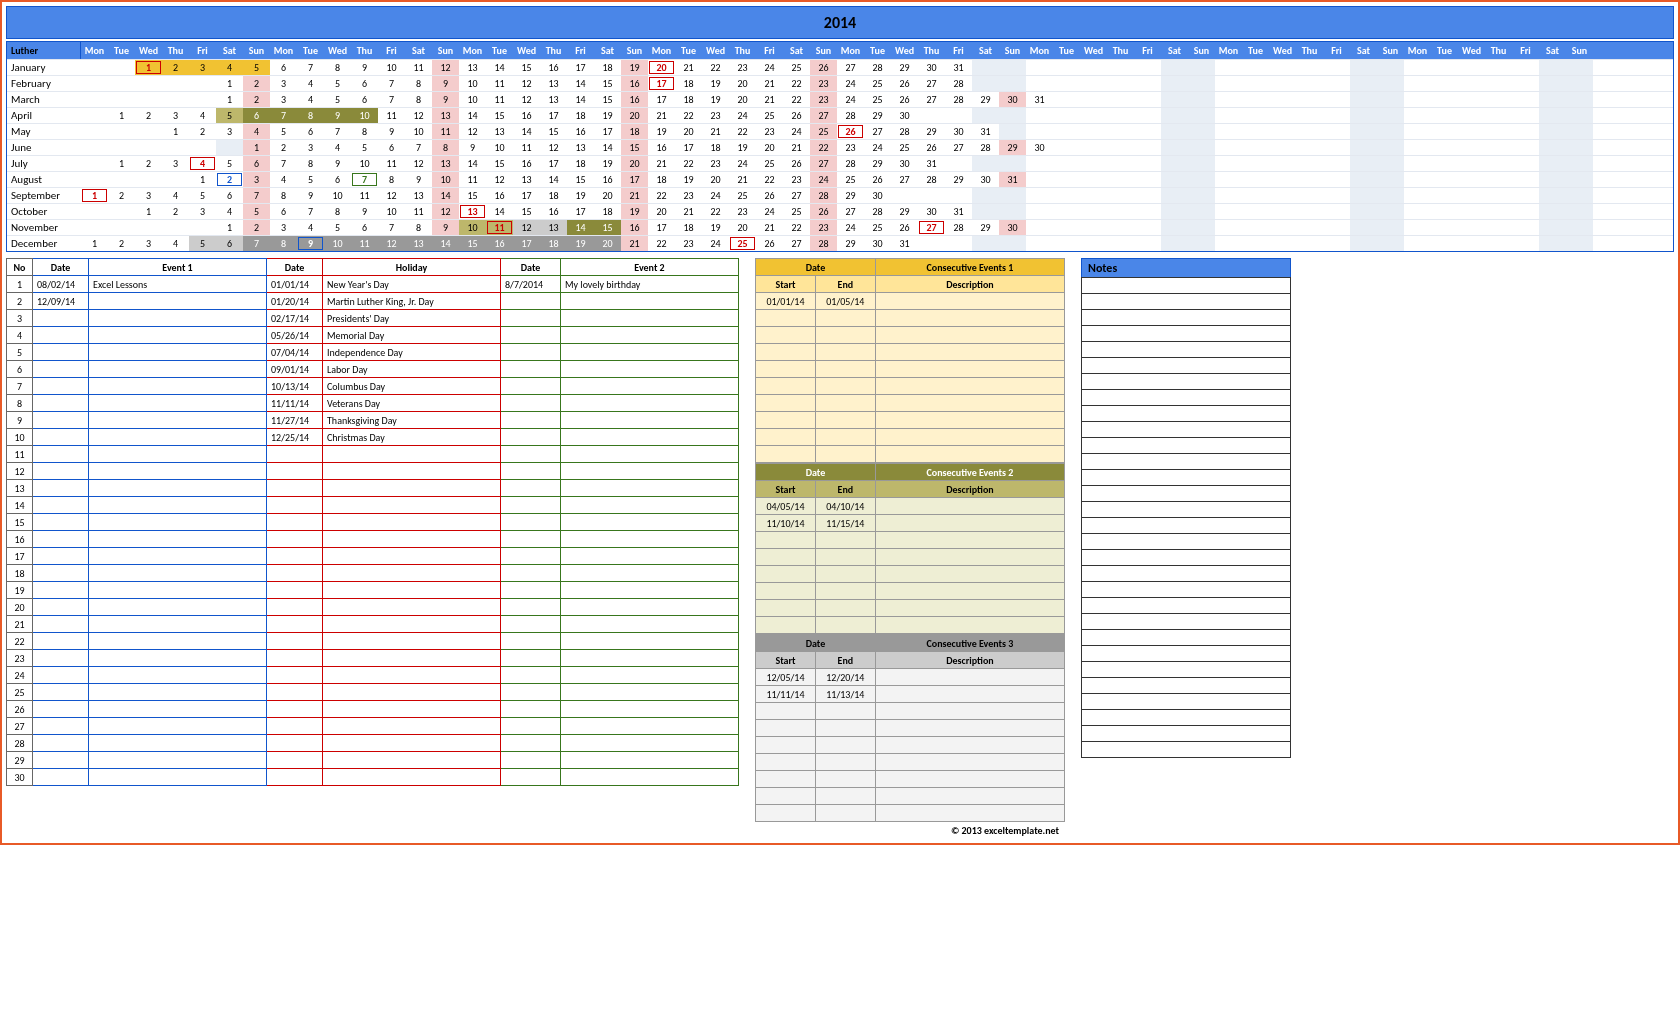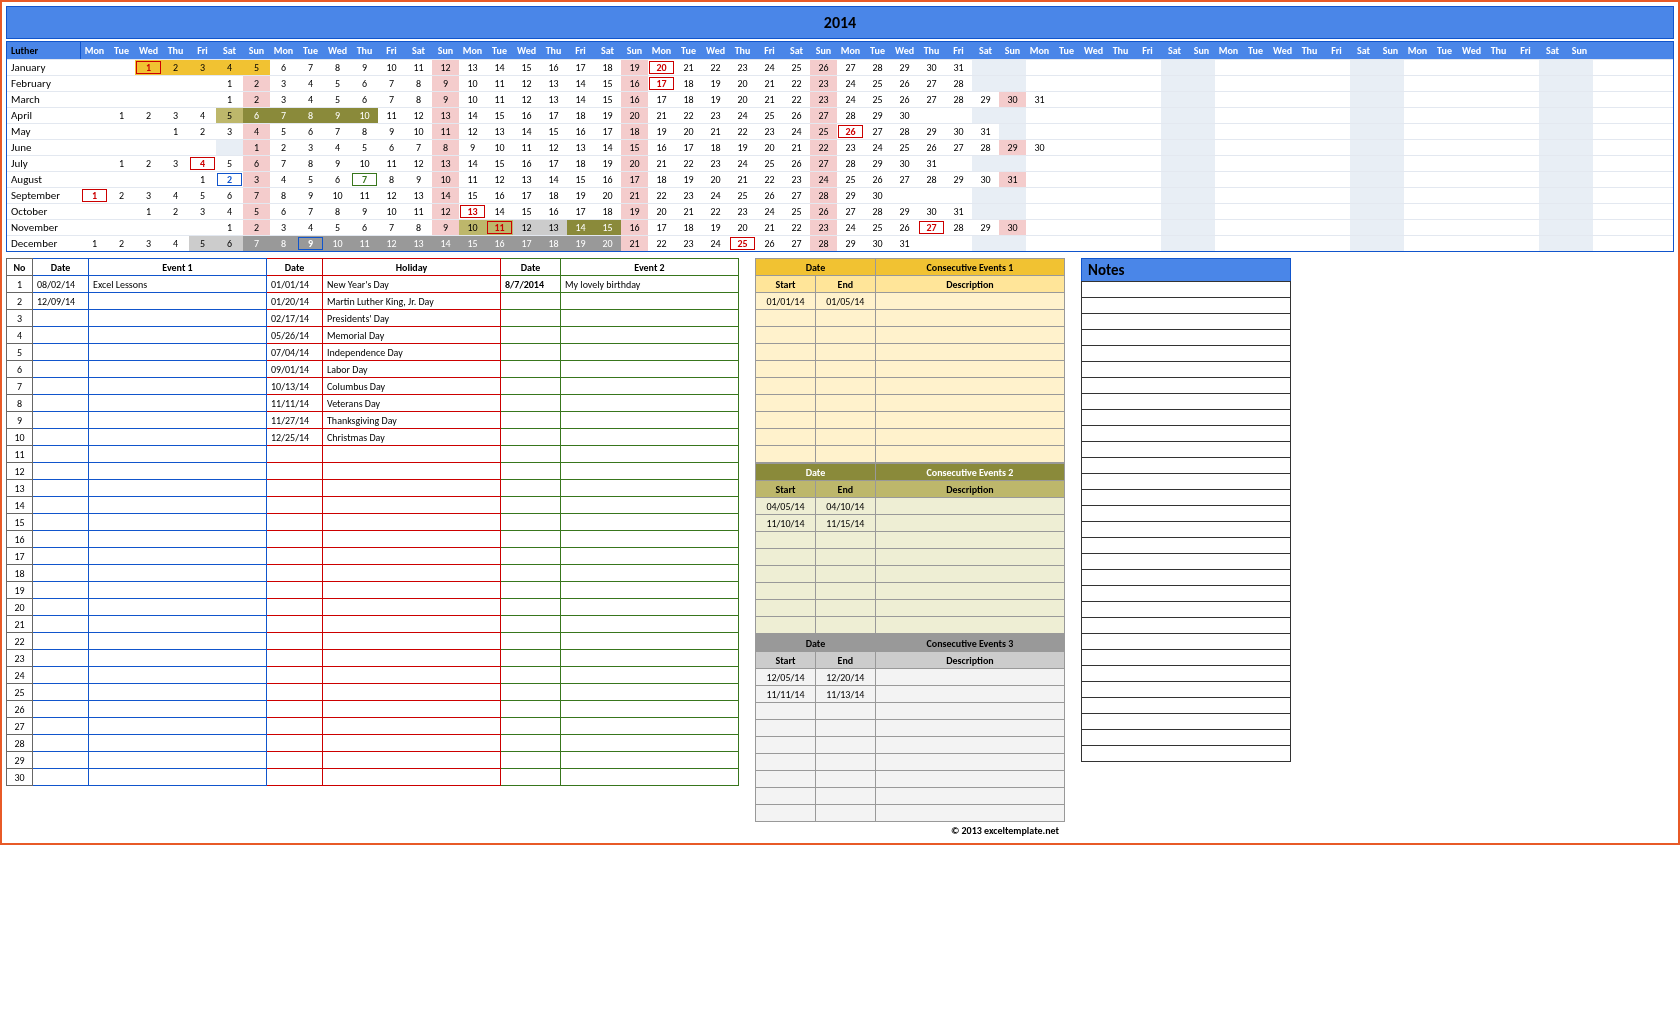--- a/index.html
+++ b/index.html
@@ -31,21 +31,21 @@
 
 .bottom { display: flex; gap: 16px; align-items: flex-start; }
 .events-tbl { border-collapse: collapse; }
 .events-tbl th, .events-tbl td { border: 1px solid #666; padding: 1px 4px; font-size: 10px; height: 17px; text-align: left; }
 .events-tbl th { text-align: center; font-weight: bold; }
 .col-no { width: 26px; text-align: center !important; }
 .col-date { width: 56px; }
 .col-e1 { width: 178px; }
 .col-date2 { width: 56px; }
 .col-hol { width: 178px; }
-.col-date3 { width: 60px; font-weight: bold; }
+.col-date3 { width: 60px; }
 .col-e2 { width: 178px; }
 .red-brd td:nth-child(4), .red-brd td:nth-child(5), .red-brd th:nth-child(4), .red-brd th:nth-child(5) { border-color: #cc0000; }
 .blue-brd td:nth-child(2), .blue-brd td:nth-child(3), .blue-brd th:nth-child(2), .blue-brd th:nth-child(3) { border-color: #1155cc; }
 .green-brd td:nth-child(6), .green-brd td:nth-child(7), .green-brd th:nth-child(6), .green-brd th:nth-child(7) { border-color: #38761d; }
 
 .consec-wrap { width: 310px; }
 .consec-tbl { border-collapse: collapse; width: 100%; margin-bottom: 0; }
 .consec-tbl th, .consec-tbl td { border: 1px solid #999; padding: 1px 4px; font-size: 10px; height: 17px; text-align: center; }
 .consec-hd1 { background: #f1c232; }
 .consec-hd1-sub { background: #ffe599; }
@@ -55,21 +55,21 @@
 .consec-body2 td { background: #eeeed4; }
 .consec-hd3 { background: #999; }
 .consec-hd3-sub { background: #ccc; }
 .consec-body3 td { background: #f3f3f3; }
 .col-start { width: 60px; }
 .col-end { width: 60px; }
 .col-desc { width: 190px; }
 .copyright { text-align: right; font-size: 10px; font-weight: bold; padding: 2px 6px; }
 
 .notes-wrap { width: 210px; }
-.notes-hd { background: #4a86e8; color: #000; font-weight: bold; padding: 2px 6px; border: 1px solid #1155cc; font-size: 15px; }
+.notes-hd { background: #4a86e8; color: #000; font-weight: bold; padding: 2px 6px; border: 1px solid #1155cc; font-size: 12px; }
 .notes-row { border: 1px solid #333; height: 17px; margin-top: -1px; }
 </style>
 </head>
 <body>
 
 <div class="title-banner">2014</div>
 
 <div class="cal-wrap">
   <div class="cal-header">
     <div class="cal-month-h">Luther</div>

